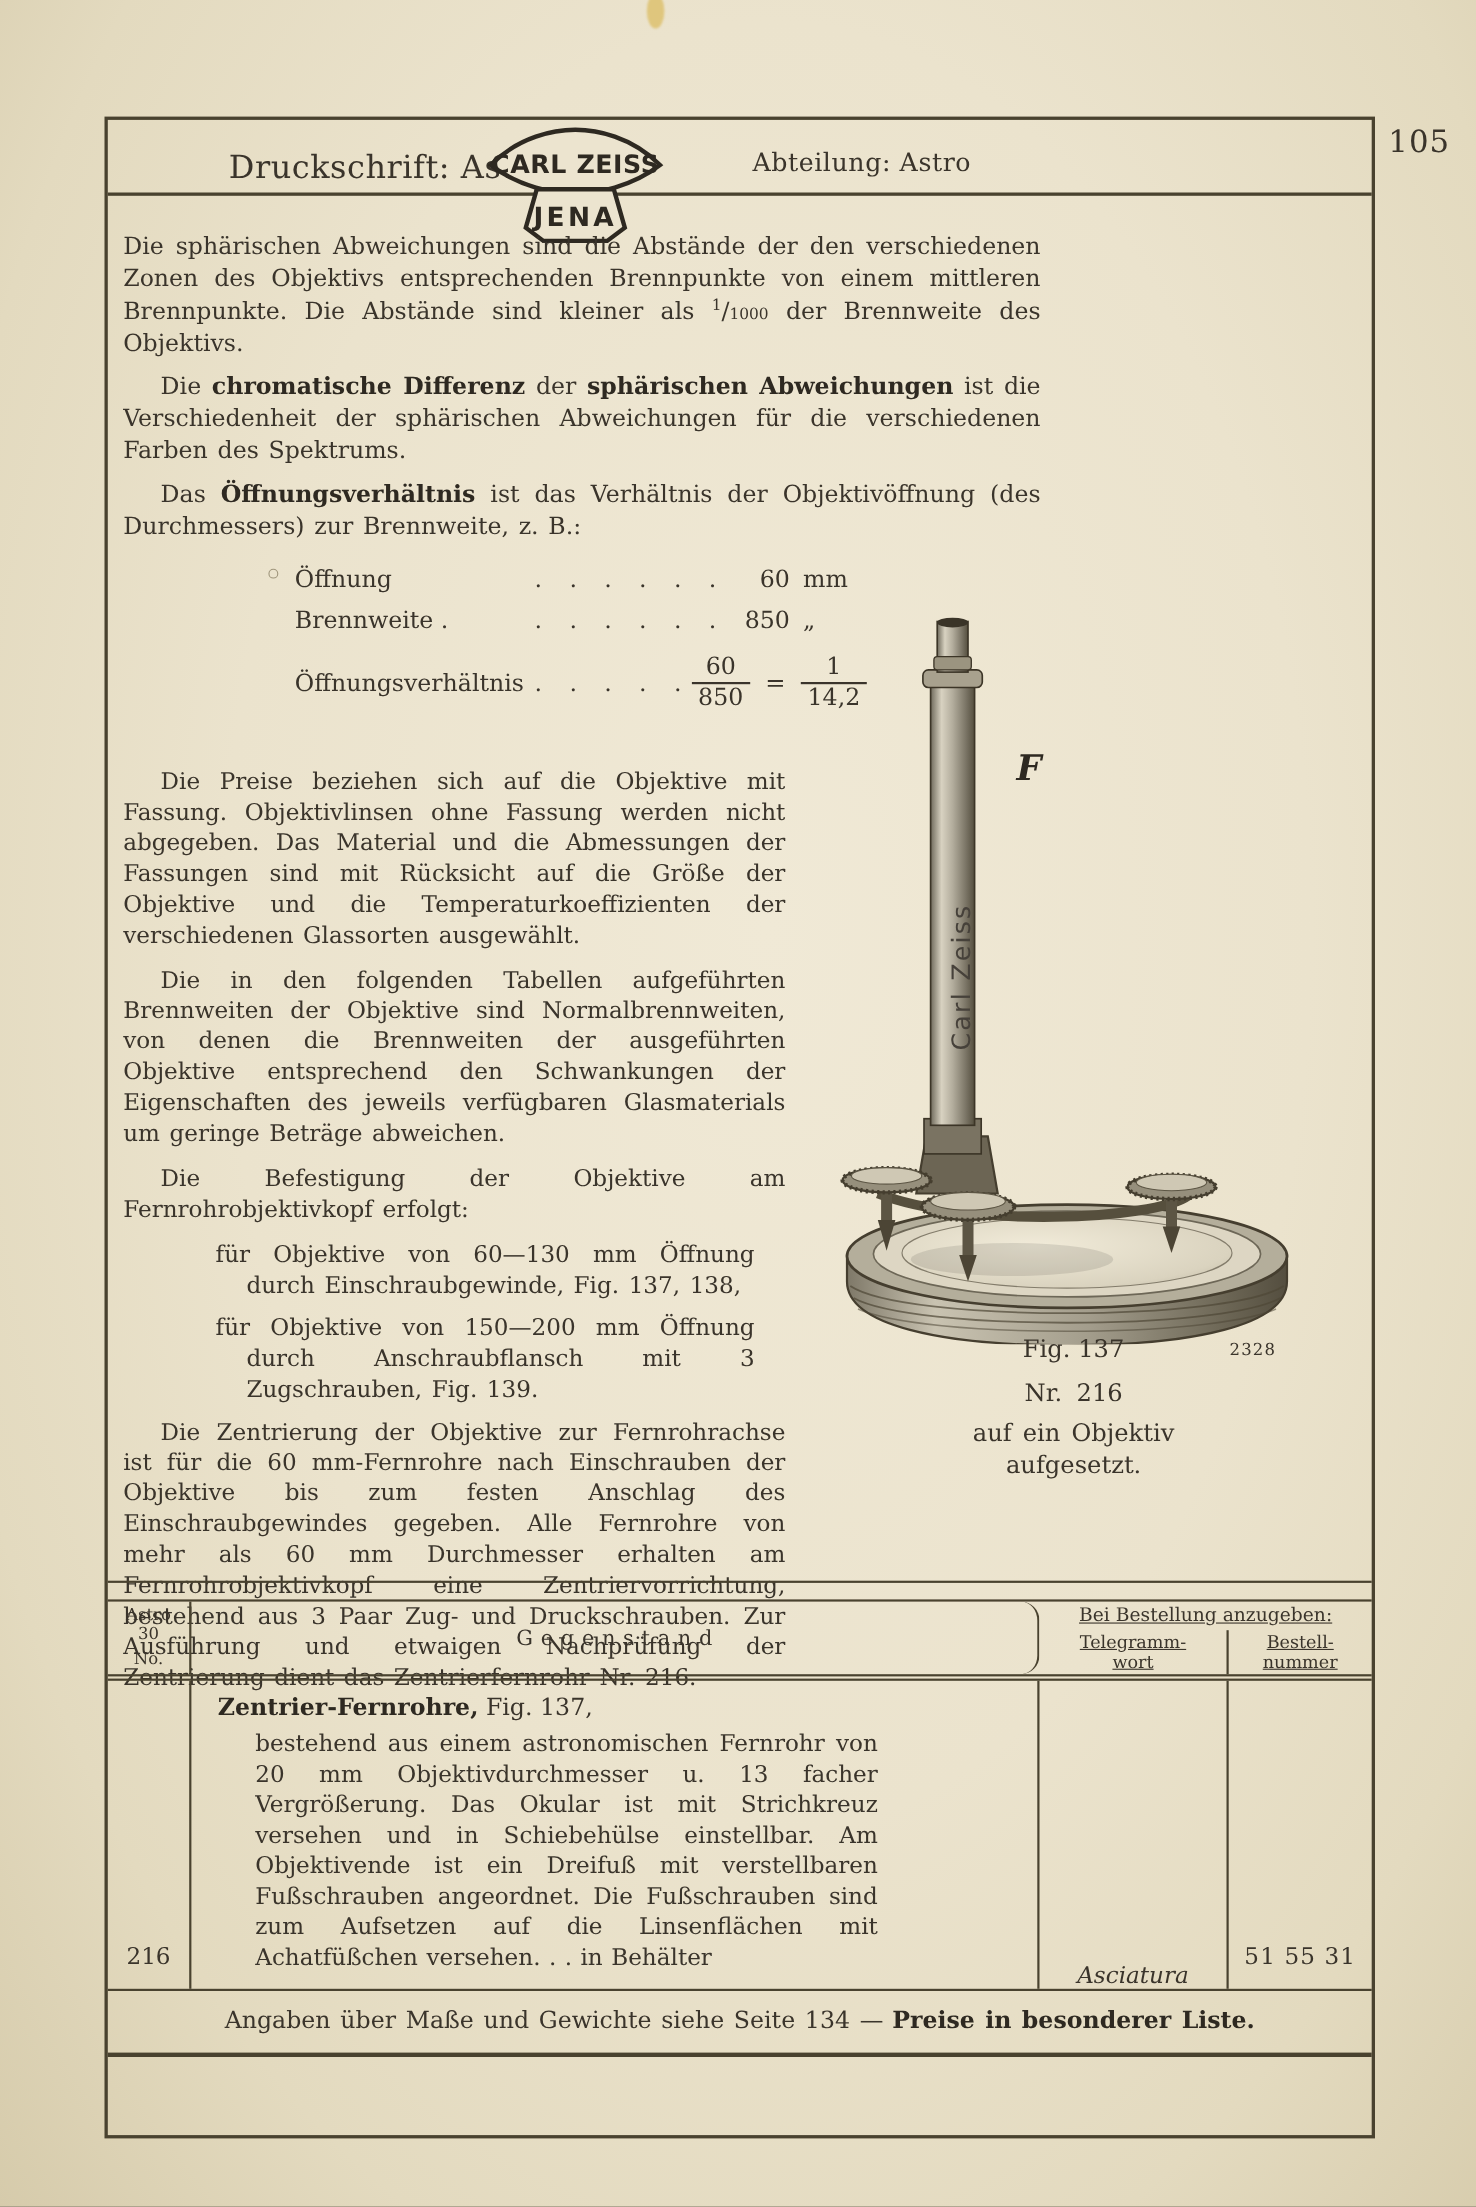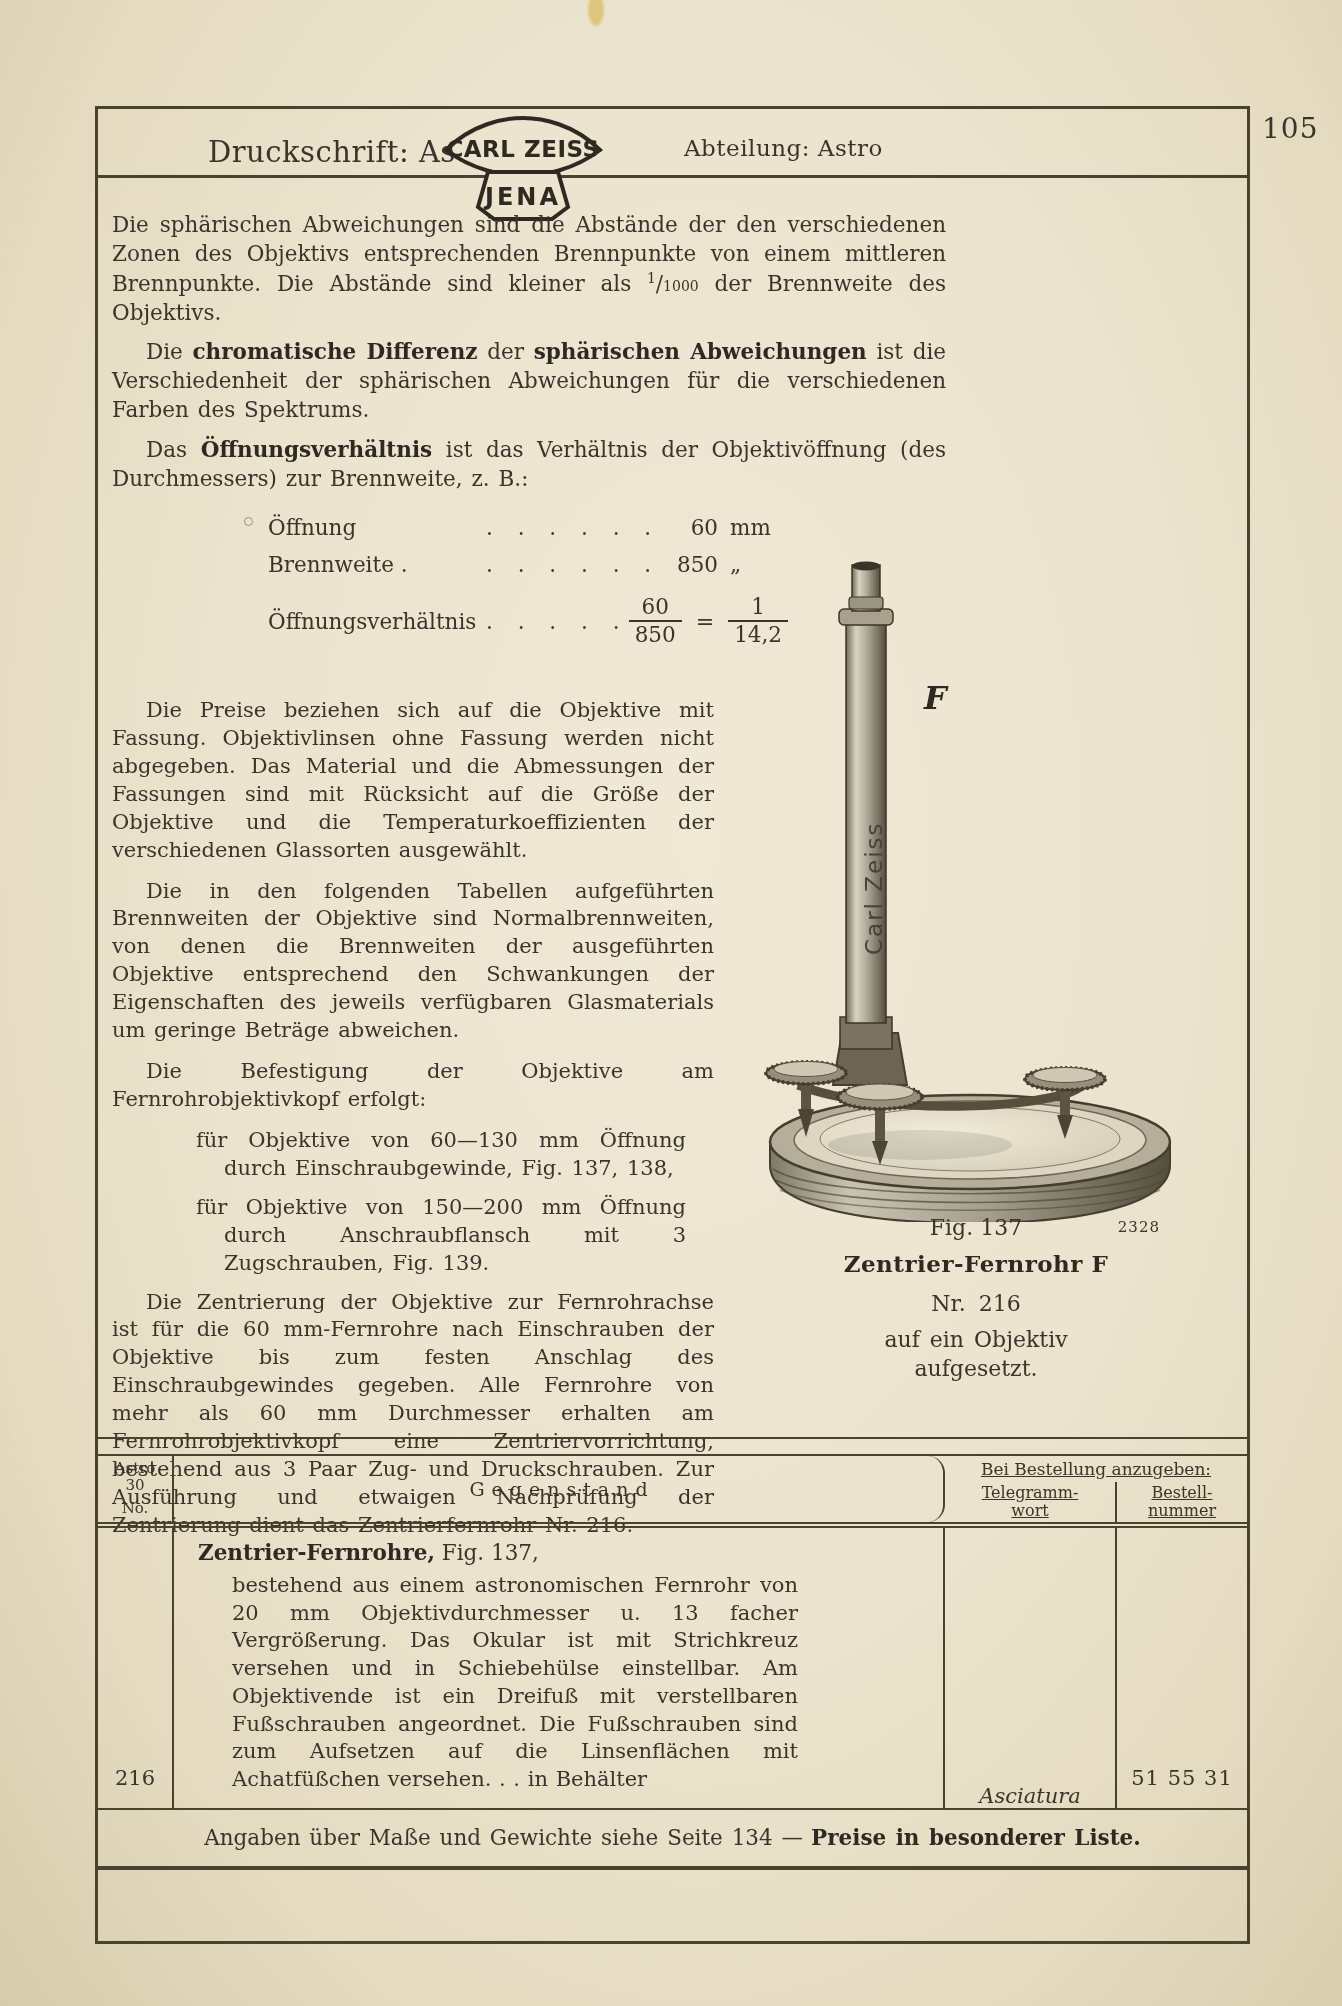--- a/index.html
+++ b/index.html
@@ -243,21 +243,20 @@
         </g>
         <text x="164" y="152" font-size="32" font-style="italic" font-weight="bold" fill="#2e2921" font-family="DejaVu Serif, serif">F</text>
       </svg>
     </div>
 
     <div class="caption">
       <div class="cap-fig">
         <span>Fig. 137</span>
         <span class="cap-plate">2328</span>
       </div>
-      <div class="cap-title">Zentrier-Fernrohr F</div>
       <div class="cap-nr">Nr. 216</div>
       <div class="cap-l1">auf ein Objektiv</div>
       <div class="cap-l2">aufgesetzt.</div>
     </div>
 
     <div class="ztable">
       <div class="gapband"></div>
       <div class="thead">
         <div class="th-no">
           <div class="stack">

